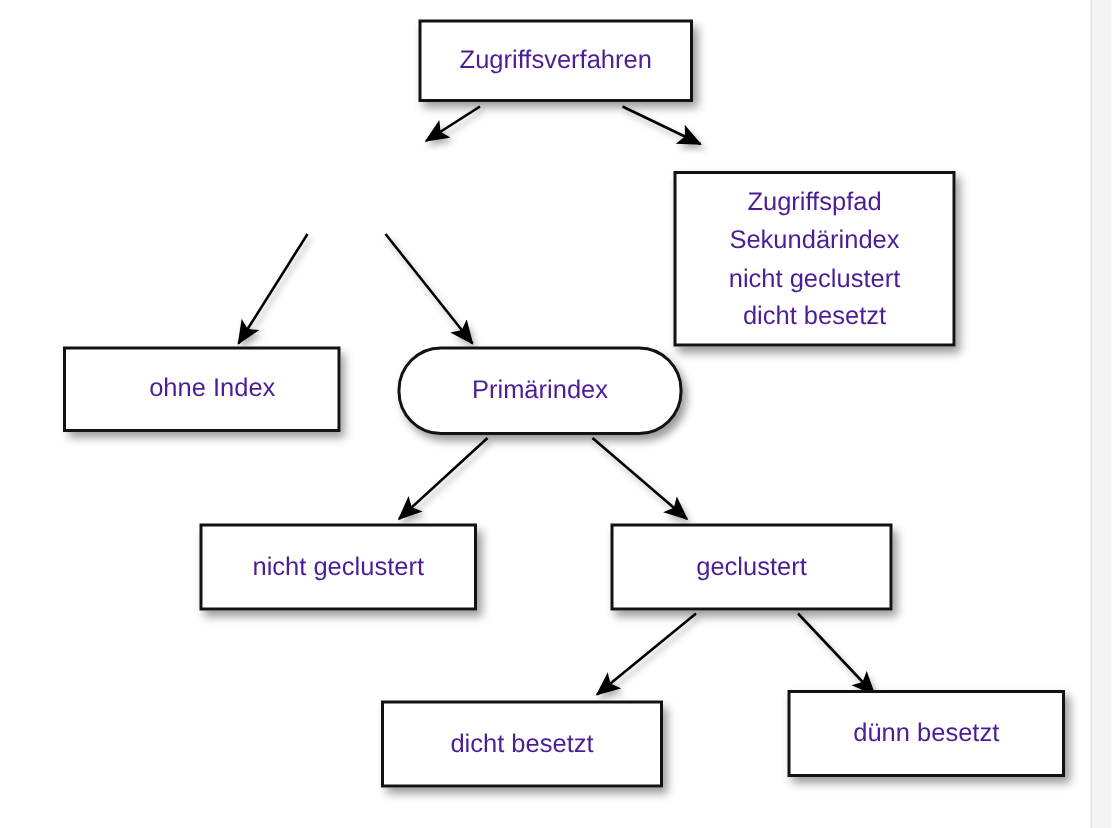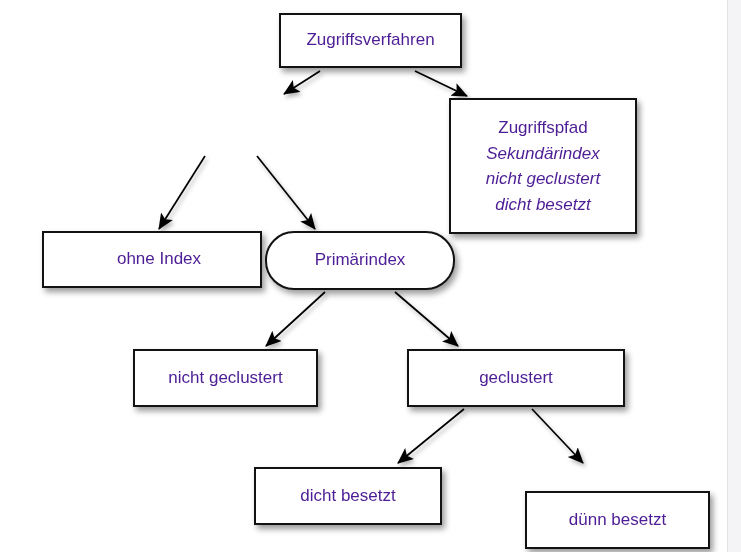--- a/index.html
+++ b/index.html
@@ -41,31 +41,31 @@
     justify-content: center;
     text-align: center;
     font-size: 17px;
     line-height: 1.2;
   }
   .node.multi {
     flex-direction: column;
     line-height: 1.5;
     padding: 4px 2px;
   }
-  .node.multi .sub { font-style: italic; display: block; }
+  .node.multi .sub { display: block; }
   
   .n-zugriffsverfahren { left: 267px; top: 13px;  width: 183px; height: 55px; }
   .n-dateiorganisation { left: 122px; top: 97px;  width: 186px; height: 58px; }
-  .n-zugriffspfad      { left: 437px; top: 98px;  width: 188px; height: 136px; }
-  .n-ohne-index        { left: 30px;  top: 231px; width: 220px; height: 57px; padding-left: 14px; }
+  .n-zugriffspfad      { left: 437px; top: 114px;  width: 188px; height: 117px; }
+  .n-ohne-index        { left: 30px;  top: 231px; width: 185px; height: 57px; padding-left: 14px; }
   .n-primaerindex      { left: 253px; top: 231px; width: 190px; height: 59px; border-radius: 29px; }
   .n-nicht-geclustert  { left: 121px; top: 349px; width: 185px; height: 58px; }
-  .n-geclustert        { left: 395px; top: 349px; width: 218px; height: 58px; align-items: center; }
+  .n-geclustert        { left: 395px; top: 349px; width: 188px; height: 58px; align-items: center; }
   .n-dicht-besetzt     { left: 242px; top: 467px; width: 188px; height: 58px; }
-  .n-duenn-besetzt     { left: 513px; top: 491px; width: 185px; height: 58px; }
+  .n-duenn-besetzt     { left: 513px; top: 460px; width: 185px; height: 58px; }
 </style>
 </head>
 <body>
 
 <div class="stage">
 
   <div class="page-gutter"></div>
 
   <svg class="edges-layer" viewBox="0 0 741 552" xmlns="http://www.w3.org/2000/svg">
     <defs>

